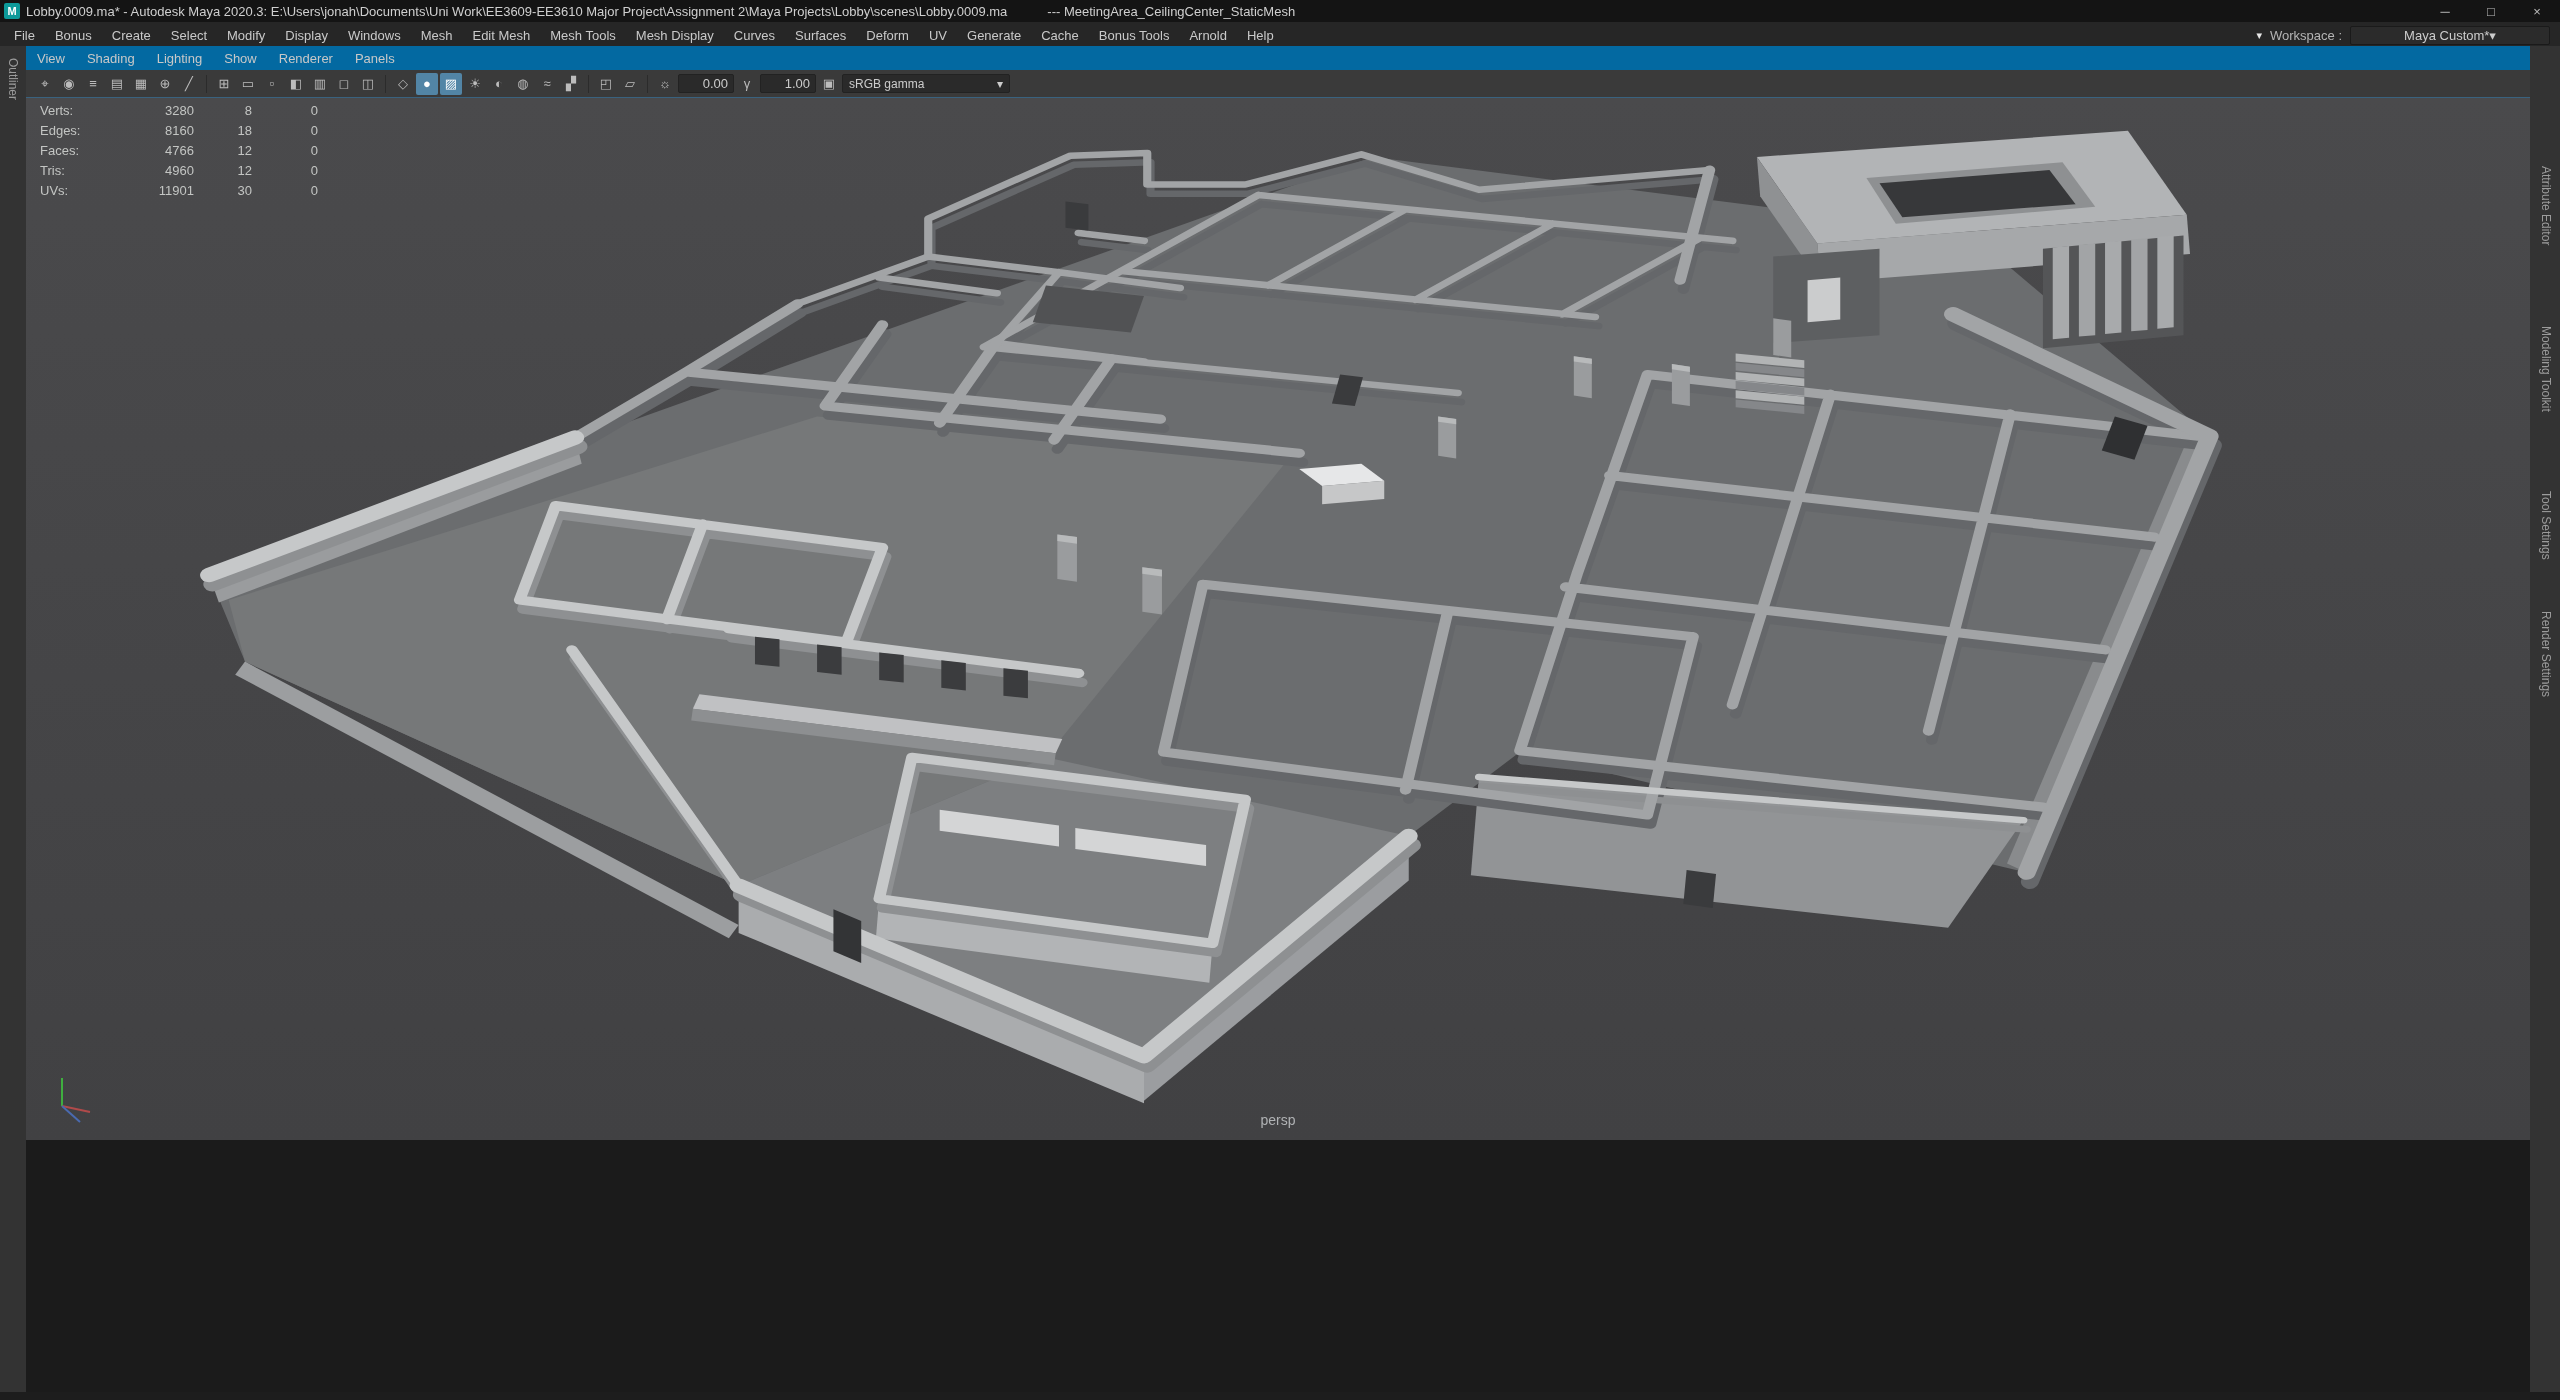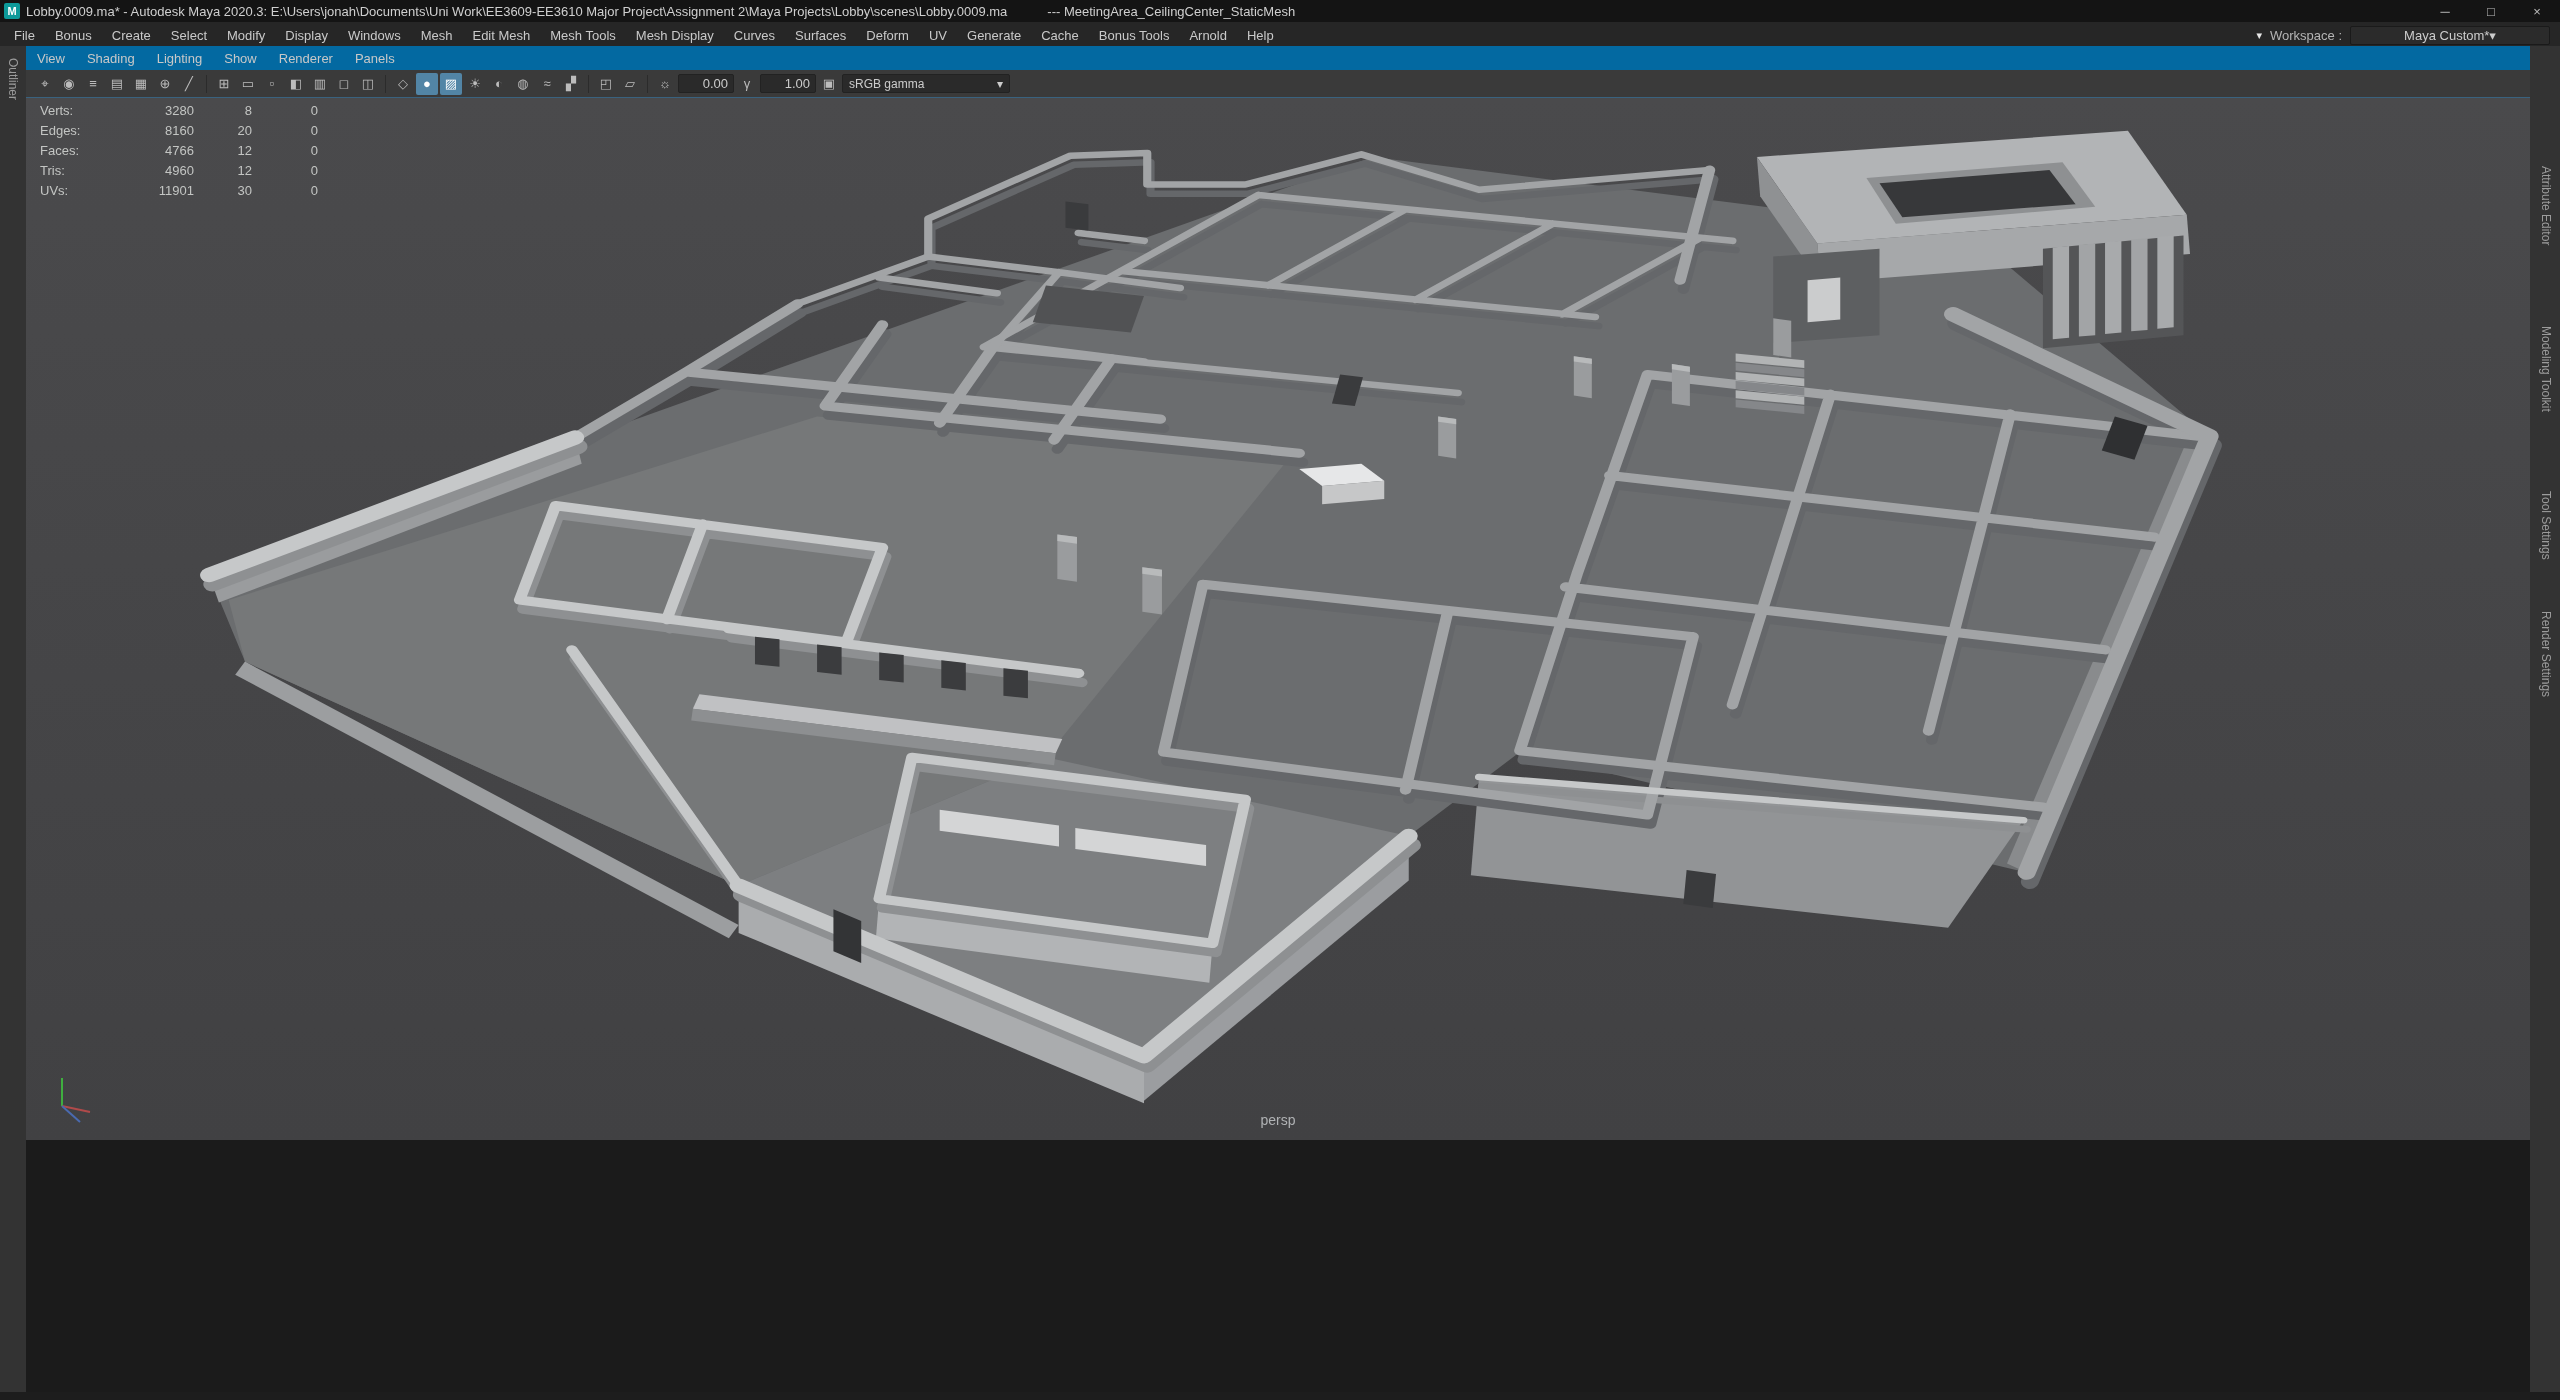--- a/index.html
+++ b/index.html
@@ -296,21 +296,21 @@
   <div class="hud">
     <div class="hud-row">
       <span class="hud-label">Verts:</span>
       <span class="hud-v1">3280</span>
       <span class="hud-v2">8</span>
       <span class="hud-v3">0</span>
     </div>
     <div class="hud-row">
       <span class="hud-label">Edges:</span>
       <span class="hud-v1">8160</span>
-      <span class="hud-v2">20</span>
+      <span class="hud-v2">18</span>
       <span class="hud-v3">0</span>
     </div>
     <div class="hud-row">
       <span class="hud-label">Faces:</span>
       <span class="hud-v1">4766</span>
       <span class="hud-v2">12</span>
       <span class="hud-v3">0</span>
     </div>
     <div class="hud-row">
       <span class="hud-label">Tris:</span>

